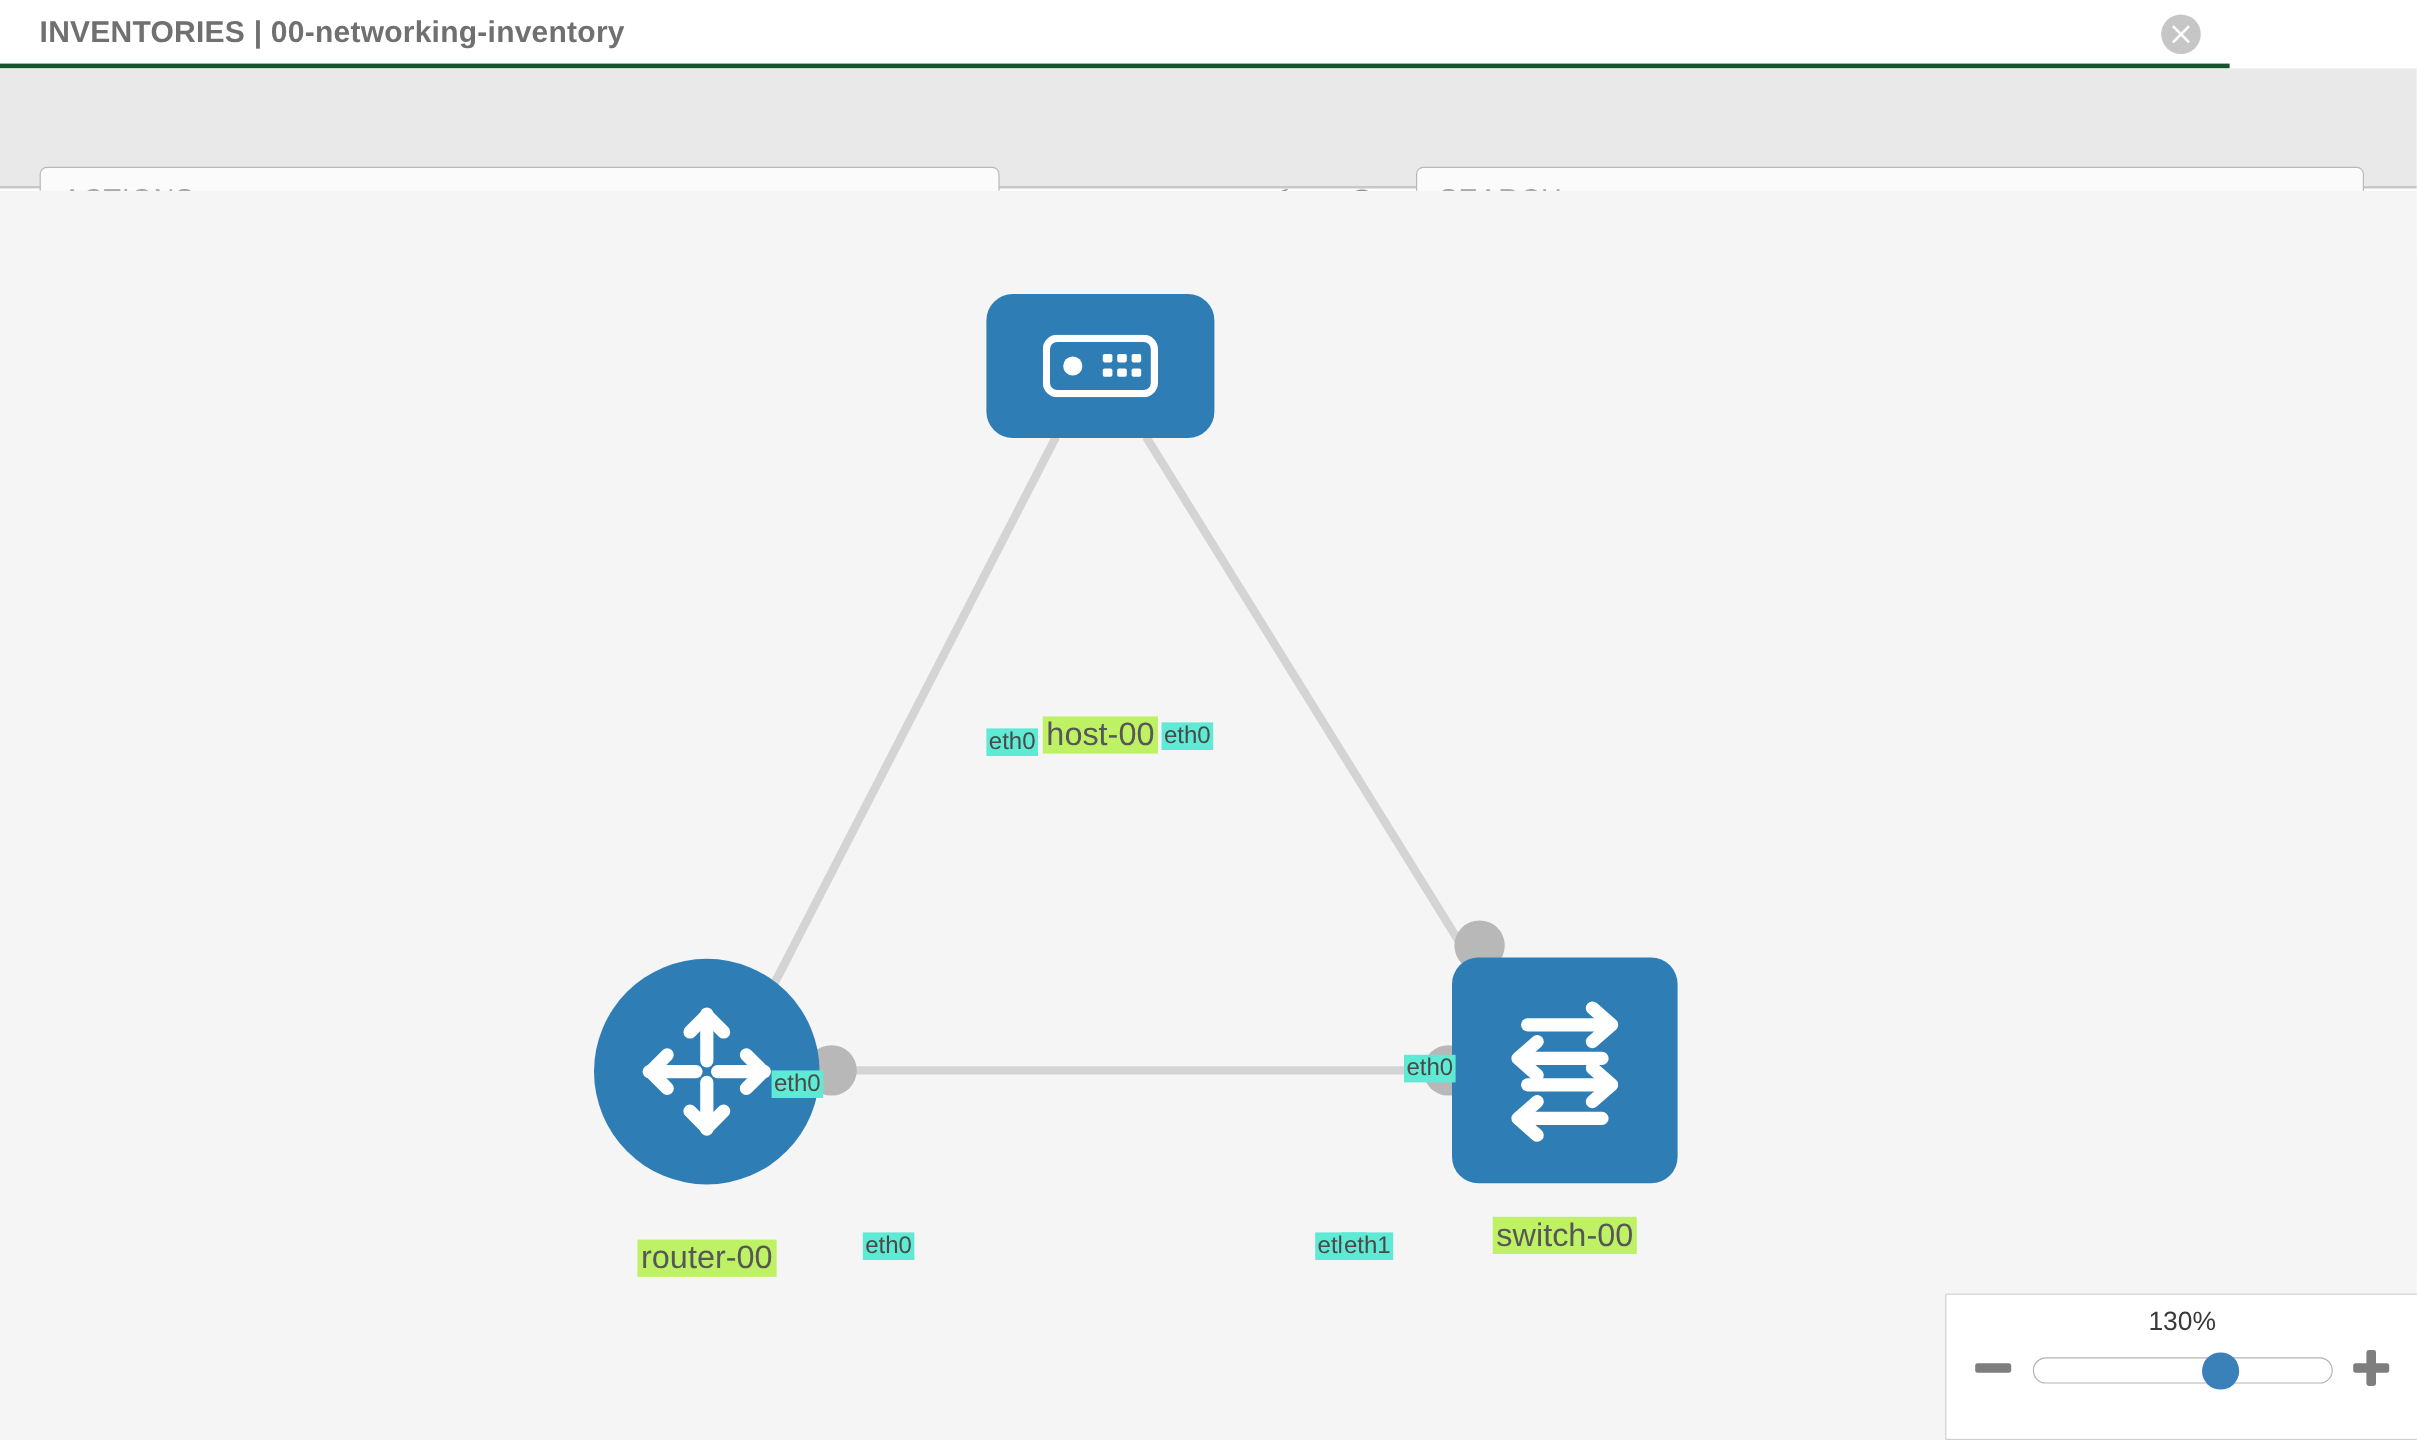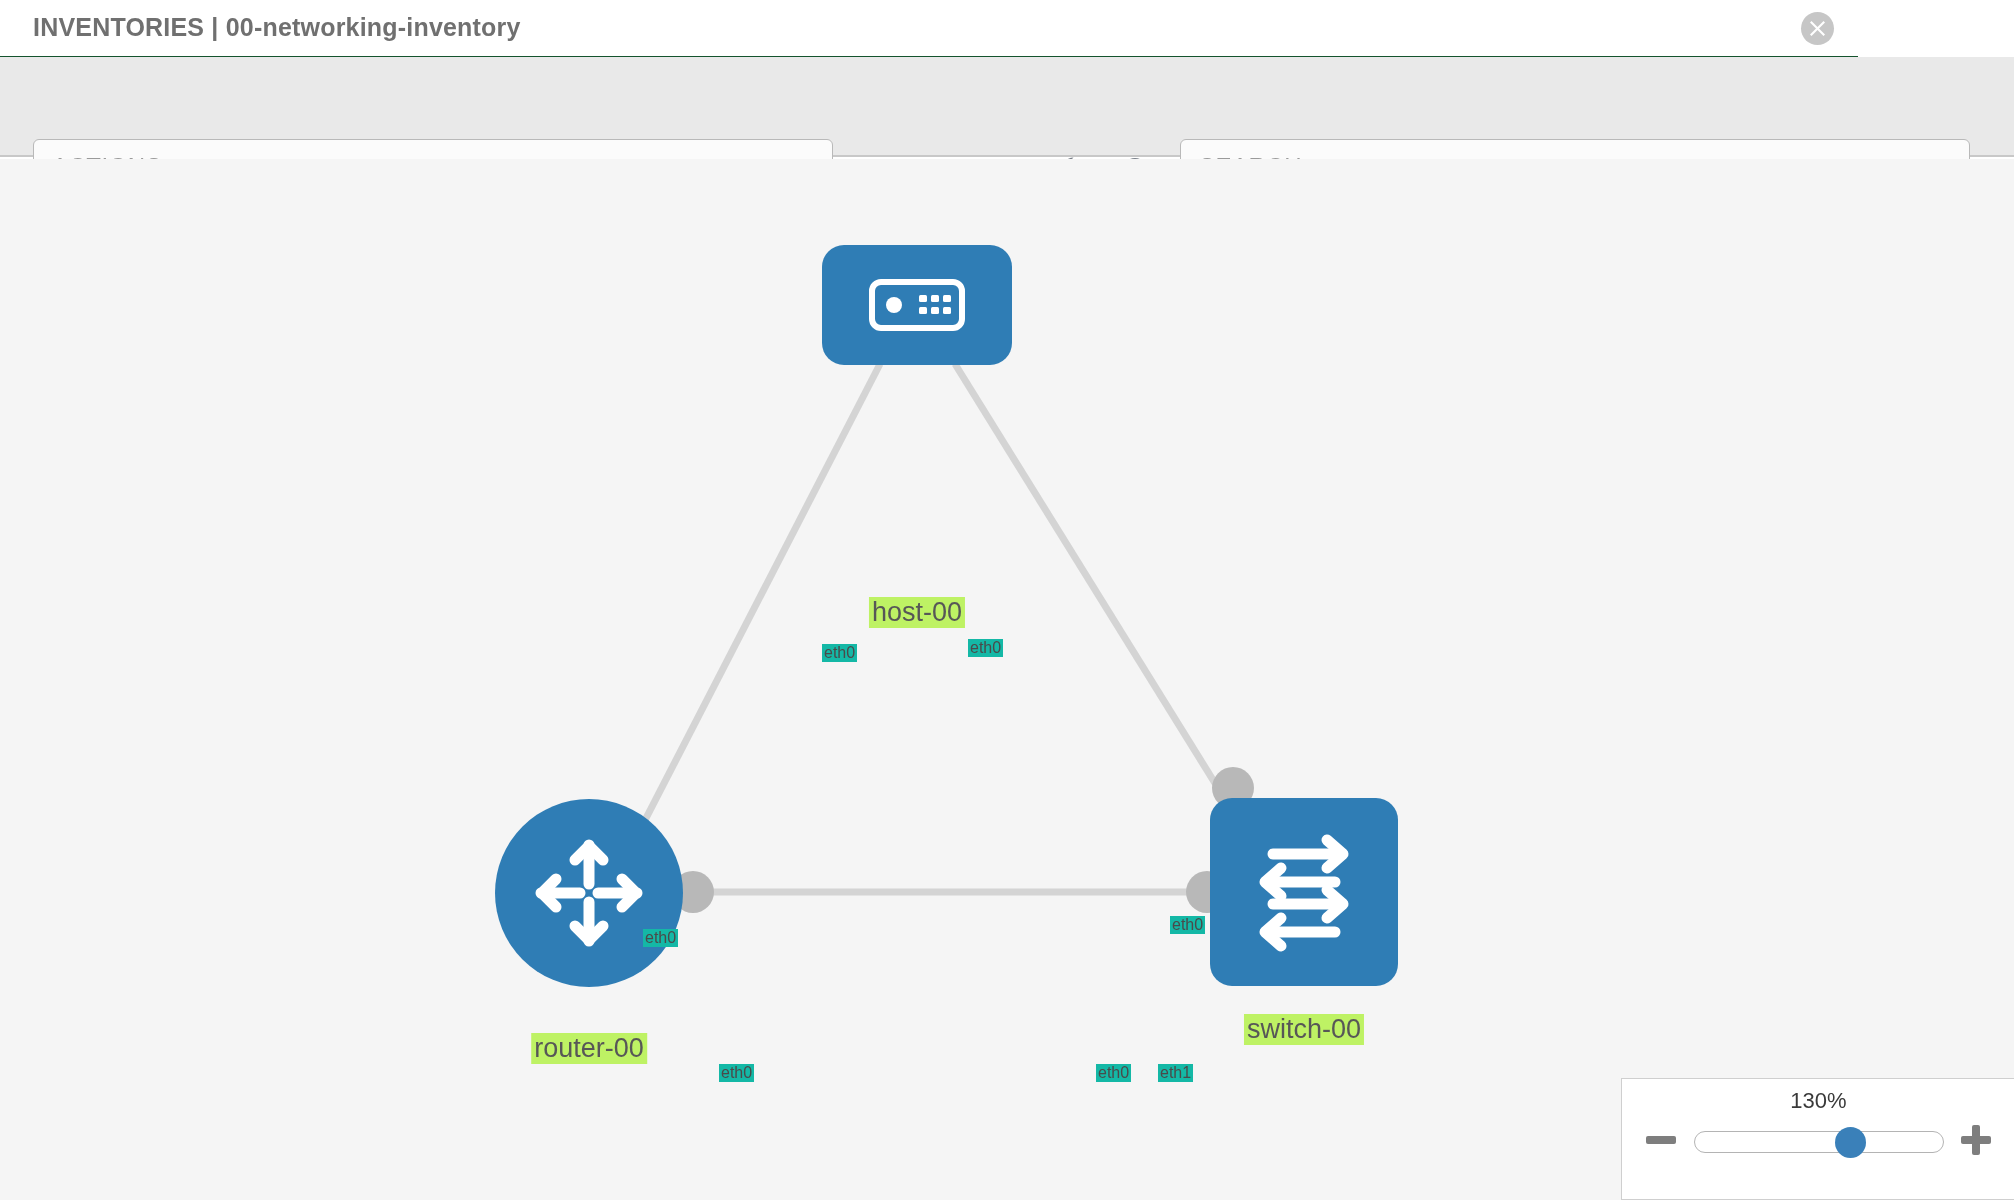--- a/index.html
+++ b/index.html
@@ -10,21 +10,21 @@
     background: #ffffff;
     overflow: hidden;
   }
   #app { position: relative; width: 2014px; height: 1200px; }
 
   
   .header {
     position: absolute; left: 0; top: 0;
     width: 1858px; height: 57px;
     background: #ffffff;
-    border-bottom: 1px solid #14532d;
+    border-bottom: 4px solid #14532d;
     padding-left: 19px;
   }
   .header-title {
     position: absolute; left: 33px; top: 13px;
     font-size: 25px; font-weight: bold;
     color: #707070; letter-spacing: 0.2px;
     white-space: nowrap;
   }
   .close-btn {
     position: absolute; right: 24px; top: 12px;
@@ -98,26 +98,25 @@
     position: absolute;
     font-size: 27px;
     color: #575757;
     background: #bef264;
     padding: 0 3px;
     white-space: nowrap;
     transform: translateX(-50%);
   }
   .iface-label {
     position: absolute;
-    font-size: 16px;
+    font-size: 20px;
     color: #4a4a4a;
-    background: #14b8a6;
+    background: #5eead4;
     padding: 0 2px;
     white-space: nowrap;
-    margin-top: 37px;
   }
   .port {
     position: absolute;
     width: 42px; height: 42px;
     border-radius: 50%;
     background: #b8b8b8;
   }
 
   
   .zoom-panel {
@@ -258,21 +257,21 @@
       </svg>
     </div>
     <div class="node-label" style="left:1304px; top:855px;">switch-00</div>
 
     <div class="iface-label" style="left:822px; top:448px;">eth0</div>
     <div class="iface-label" style="left:968px; top:443px;">eth0</div>
     <div class="iface-label" style="left:643px; top:733px;">eth0</div>
     <div class="iface-label" style="left:1170px; top:720px;">eth0</div>
     <div class="iface-label" style="left:719px; top:868px;">eth0</div>
     <div class="iface-label" style="left:1096px; top:868px;">eth0</div>
-    <div class="iface-label" style="left:1158px; top:868px;">eth1</div>
+    <div class="iface-label" style="left:1118px; top:868px;">eth1</div>
   </div>
 
   <div class="zoom-panel">
     <div class="zoom-value">130%</div>
 
     <div class="zoom-minus">
       <svg width="34" height="34" viewBox="0 0 34 34" aria-hidden="true">
         <rect x="2" y="13" width="30" height="8" rx="2" fill="#7e7e7e"></rect>
       </svg>
     </div>

